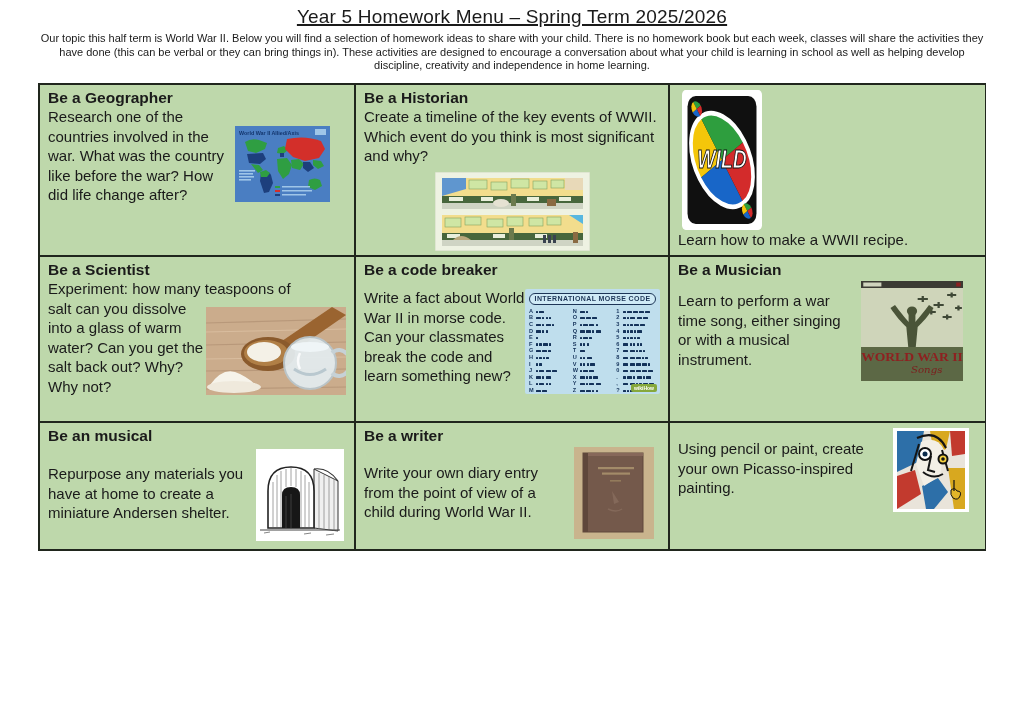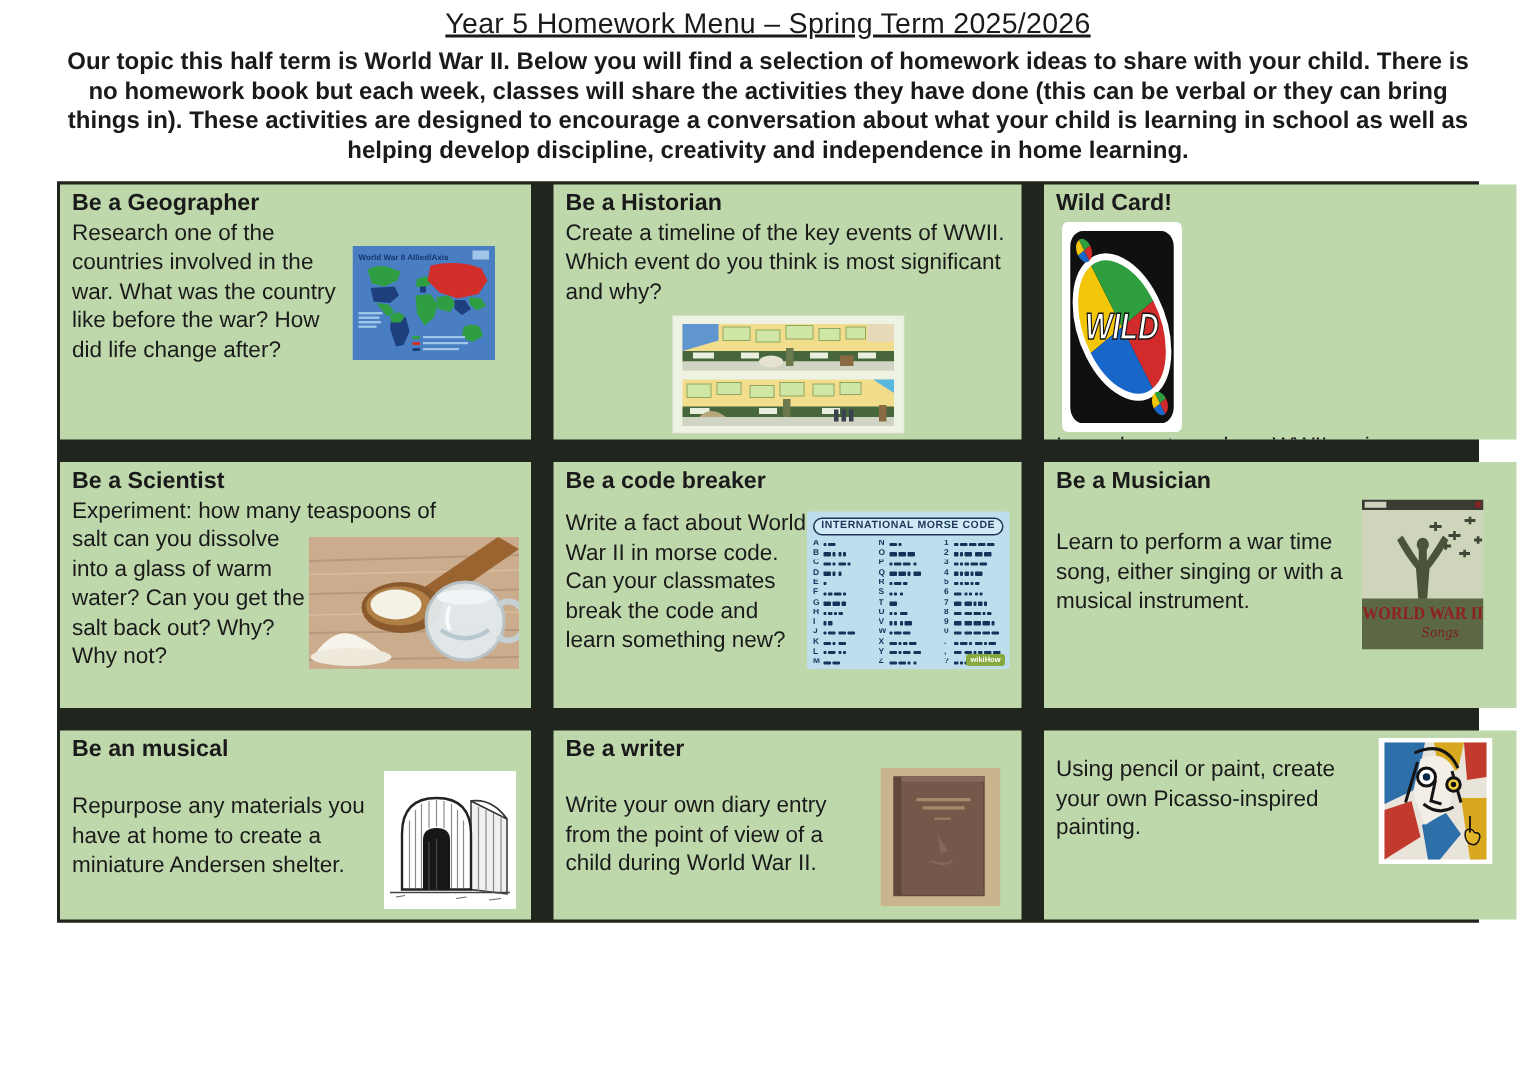--- a/index.html
+++ b/index.html
@@ -9,43 +9,43 @@
   }
   *{box-sizing:border-box;margin:0;padding:0}
   html,body{background:#fff;width:1024px;height:725px;overflow:hidden}
   body{font-family:"Liberation Sans","DejaVu Sans",sans-serif;color:var(--text)}
   .page{position:relative;width:1024px;height:725px}
   .page-title{
     text-align:center;font-size:19px;font-weight:normal;margin-top:6px;
     text-decoration:underline;text-decoration-thickness:1.6px;letter-spacing:0.2px;
   }
   .intro{
-    font-size:16px;font-weight:bold;text-align:center;line-height:1.23;
+    font-size:11px;font-weight:normal;text-align:center;line-height:1.23;
     max-width:948px;margin:4px auto 0 auto;
   }
   .grid{
     display:grid;margin:10px 0 6px 38px;width:948px;
     grid-template-columns:314px 312px 315px;
     grid-template-rows:170px 164px 126px;
     background:var(--grid-border);
     border:2px solid var(--grid-border);
-    gap:15px;
+    gap:2px;
   }
   .cell{background:var(--cell-bg);padding:3px 8px 4px 8px;overflow:hidden;font-size:15px;line-height:1.3}
   .ct{font-weight:bold;font-size:15.5px;line-height:1.28}
   .body{white-space:pre-line}
   .crow{display:flex;align-items:center}
   .tcol{flex:1 1 auto;min-width:0}
   .imgbox{flex:0 0 auto}
   .imgbox svg{display:block;width:100%;height:100%}
   .map{width:95px;height:76px;margin:16px 16px 0 4px}
   .timeline{width:155px;height:79px;margin:6px auto 0 auto}
   .uno{width:80px;height:140px;margin:2px 2px 0 4px}
   .salt{width:140px;height:88px;margin-top:6px}
-  .album{width:81px;height:100px;margin:2px 14px 0 4px}
+  .album{width:102px;height:100px;margin:2px 14px 0 4px}
   .shelter{width:88px;height:92px;margin:4px 2px 0 4px}
   .diary{width:80px;height:92px;margin:2px 6px 0 4px}
   .picasso{width:76px;height:84px;margin:2px 8px 0 4px}
   
   .morse{position:relative;flex:0 0 auto;width:135px;height:105px;margin-top:10px;
     background:#bfdeed;border-radius:2px;padding:4px;overflow:hidden}
   .morse-title{border:1.2px solid #1d3557;border-radius:8px;background:#cfeaf6;
     color:#1d3557;font-size:7px;font-weight:bold;text-align:center;line-height:10px;
     letter-spacing:0.4px;white-space:nowrap;overflow:hidden}
   .morse-cols{display:flex;gap:4px;margin-top:3px}
@@ -162,21 +162,20 @@
               <rect x="113" y="63" width="3" height="8"></rect>
               <rect x="118" y="63" width="3" height="8"></rect>
             </g>
           <rect x="138" y="60" width="5" height="11" fill="#8a6a42"></rect>
           <line x1="7" y1="40" x2="148" y2="40" stroke="#eef2e2" stroke-width="4"></line>
         </svg>
       </div>
     </div>
 
     <div class="cell">
-      <div class="ct">Wild Card!</div>
       <div class="crow">
         <div class="imgbox uno">
           <svg viewBox="0 0 87 118" preserveAspectRatio="none">
             <rect width="87" height="118" rx="4" fill="#fff"></rect>
             <rect x="6" y="5" width="75" height="108" rx="9" fill="#101010"></rect>
             <defs>
                 <clipPath id="unoE">
                   <ellipse cx="0" cy="0" rx="29" ry="43"></ellipse>
                 </clipPath>
               </defs>

